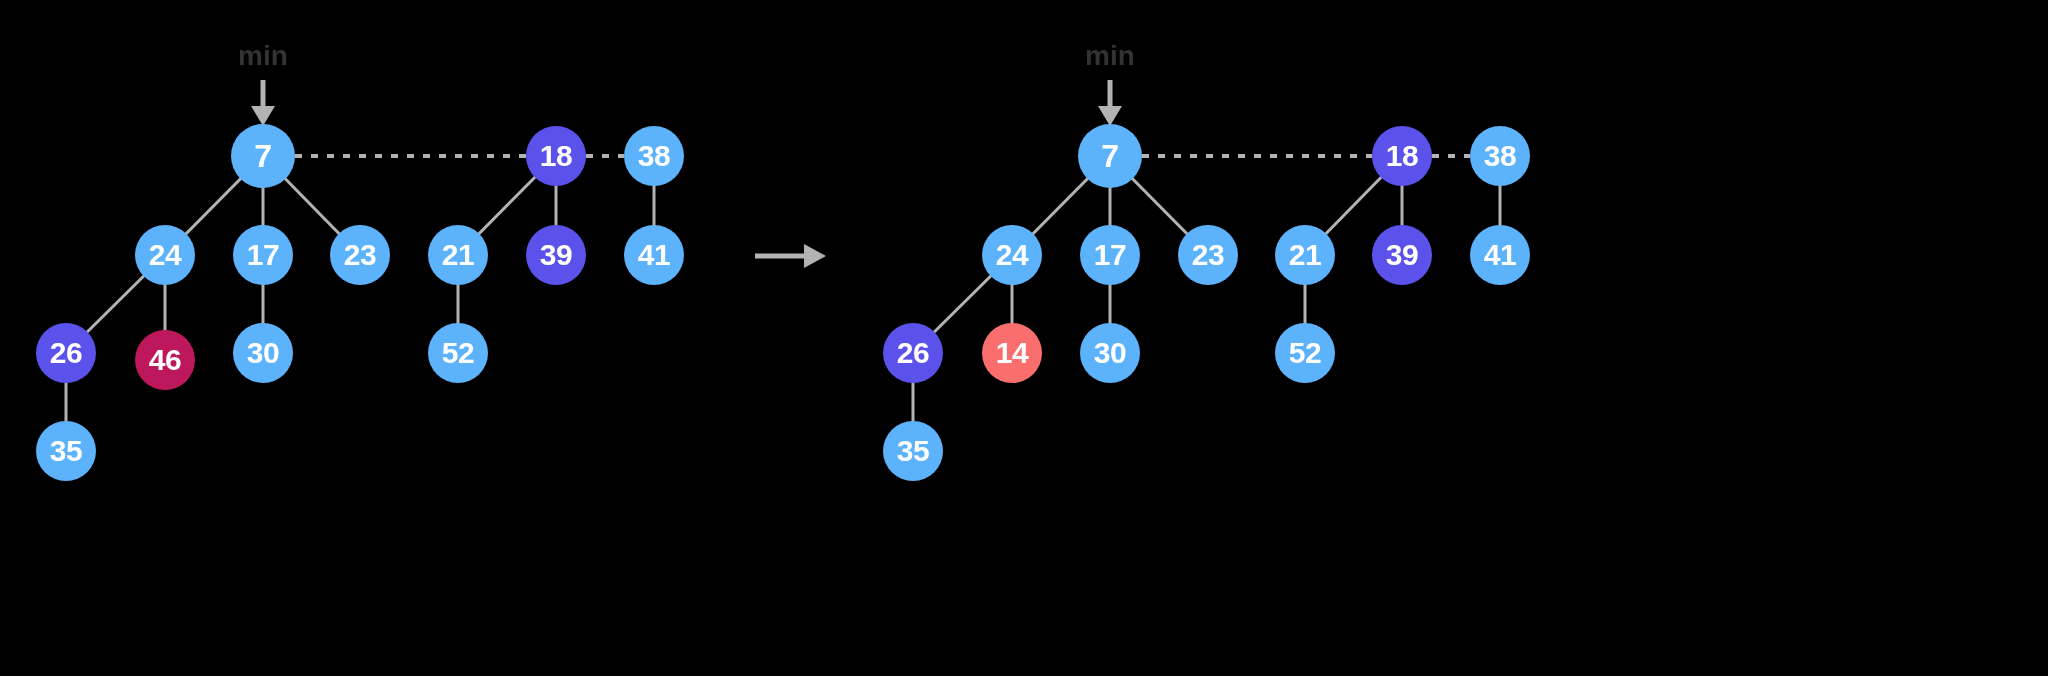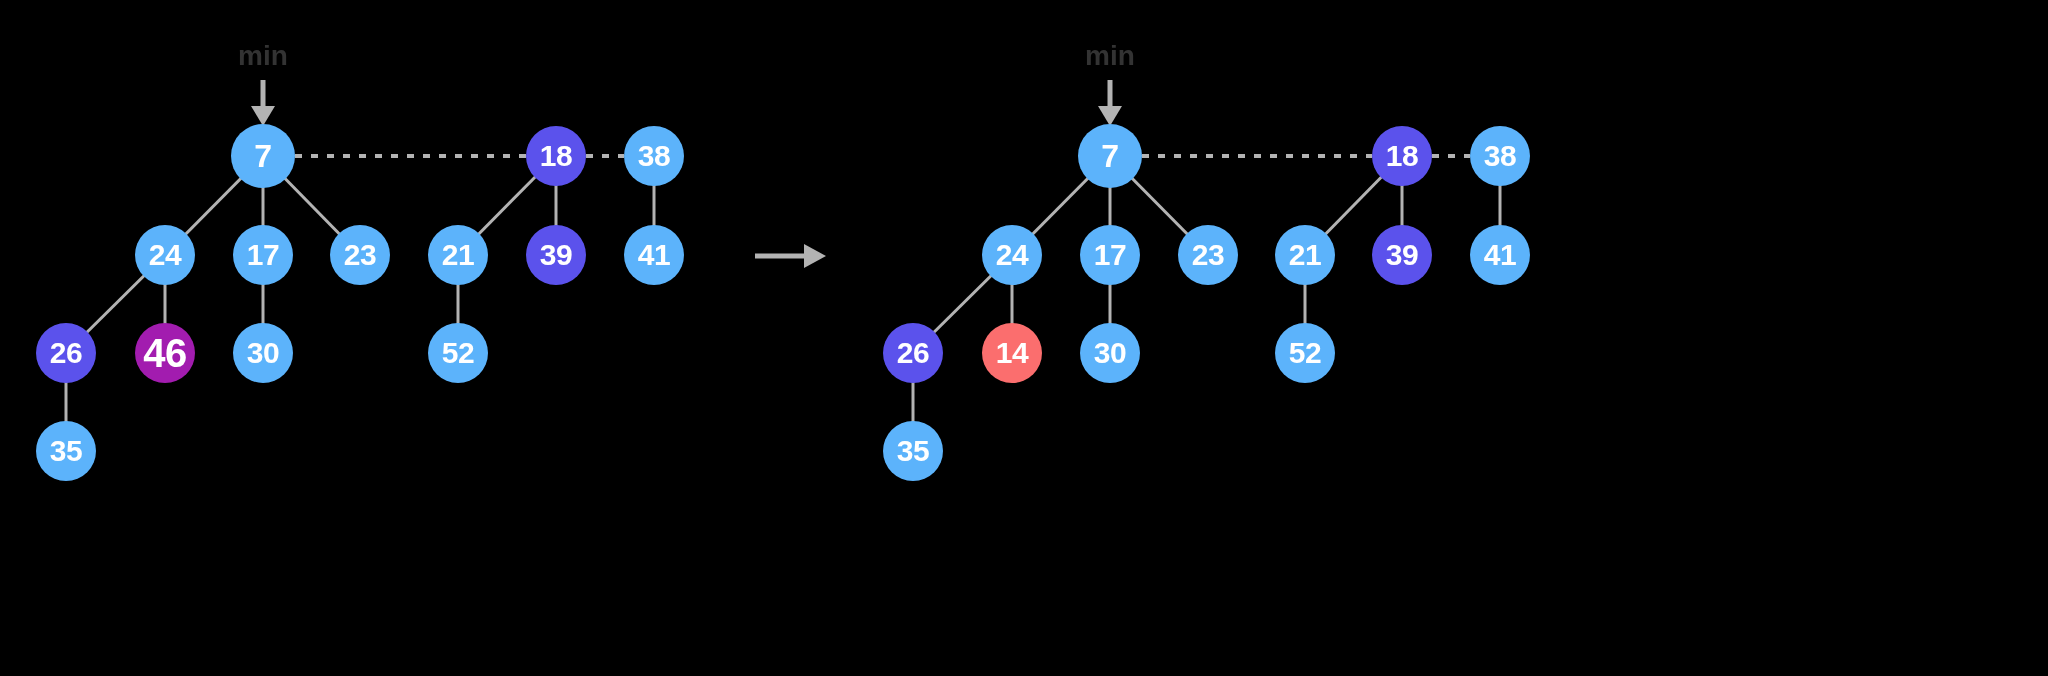--- a/index.html
+++ b/index.html
@@ -63,21 +63,21 @@
       <div class="node" style="left: 231px; top: 124px; width: 64px; height: 64px; background: rgb(92, 179, 251); font-size: 32px;">7</div>
       <div class="node" style="left: 526px; top: 126px; width: 60px; height: 60px; background: rgb(91, 82, 236); font-size: 30px;">18</div>
       <div class="node" style="left: 624px; top: 126px; width: 60px; height: 60px; background: rgb(92, 179, 251); font-size: 30px;">38</div>
       <div class="node" style="left: 135px; top: 225px; width: 60px; height: 60px; background: rgb(92, 179, 251); font-size: 30px;">24</div>
       <div class="node" style="left: 233px; top: 225px; width: 60px; height: 60px; background: rgb(92, 179, 251); font-size: 30px;">17</div>
       <div class="node" style="left: 330px; top: 225px; width: 60px; height: 60px; background: rgb(92, 179, 251); font-size: 30px;">23</div>
       <div class="node" style="left: 428px; top: 225px; width: 60px; height: 60px; background: rgb(92, 179, 251); font-size: 30px;">21</div>
       <div class="node" style="left: 526px; top: 225px; width: 60px; height: 60px; background: rgb(91, 82, 236); font-size: 30px;">39</div>
       <div class="node" style="left: 624px; top: 225px; width: 60px; height: 60px; background: rgb(92, 179, 251); font-size: 30px;">41</div>
       <div class="node" style="left: 36px; top: 323px; width: 60px; height: 60px; background: rgb(91, 82, 236); font-size: 30px;">26</div>
-      <div class="node" style="left: 135px; top: 323px; width: 60px; height: 60px; background: #a21caf; font-size: 40px;">46</div>
+      <div class="node" style="left: 135px; top: 330px; width: 60px; height: 60px; background: #be185d; font-size: 30px;">46</div>
       <div class="node" style="left: 233px; top: 323px; width: 60px; height: 60px; background: rgb(92, 179, 251); font-size: 30px;">30</div>
       <div class="node" style="left: 428px; top: 323px; width: 60px; height: 60px; background: rgb(92, 179, 251); font-size: 30px;">52</div>
       <div class="node" style="left: 36px; top: 421px; width: 60px; height: 60px; background: rgb(92, 179, 251); font-size: 30px;">35</div>
       <div class="min-label" style="font-size: 28px; left: 1070px; top: 40px; width: 80px; text-align: center;">min</div>
       <div class="node" style="left: 1078px; top: 124px; width: 64px; height: 64px; background: rgb(92, 179, 251); font-size: 32px;">7</div>
       <div class="node" style="left: 1372px; top: 126px; width: 60px; height: 60px; background: rgb(91, 82, 236); font-size: 30px;">18</div>
       <div class="node" style="left: 1470px; top: 126px; width: 60px; height: 60px; background: rgb(92, 179, 251); font-size: 30px;">38</div>
       <div class="node" style="left: 982px; top: 225px; width: 60px; height: 60px; background: rgb(92, 179, 251); font-size: 30px;">24</div>
       <div class="node" style="left: 1080px; top: 225px; width: 60px; height: 60px; background: rgb(92, 179, 251); font-size: 30px;">17</div>
       <div class="node" style="left: 1178px; top: 225px; width: 60px; height: 60px; background: rgb(92, 179, 251); font-size: 30px;">23</div>

